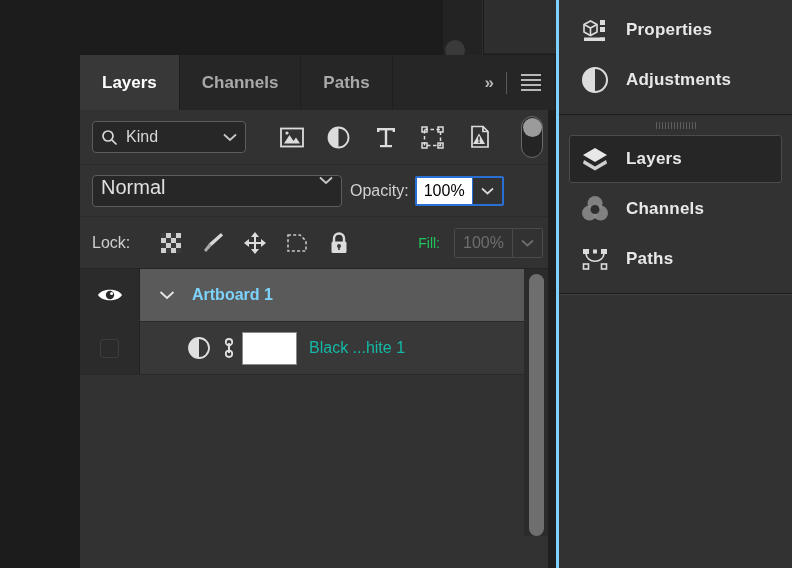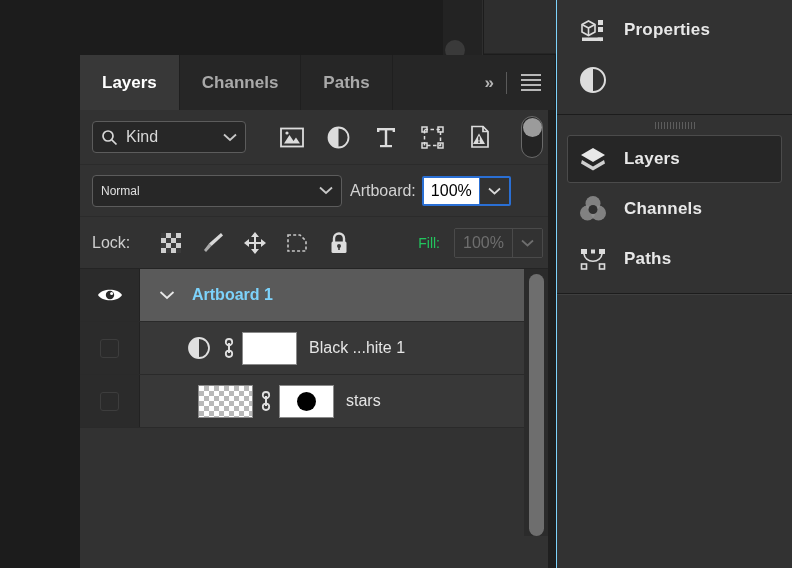--- a/index.html
+++ b/index.html
@@ -8,21 +8,21 @@
     background: #1c1c1c;
     font-family: "Liberation Sans", sans-serif;
     overflow: hidden;
   }
   #root { position: relative; width: 792px; height: 568px; }
 
   
   .dock {
     position: absolute; left: 556px; top: 0; width: 236px; height: 568px;
     background: #323232;
-    border-left: 1px solid #7dd3fc;
+    border-left: 3px solid #7dd3fc;
   }
   .dock-group { background: #323232; border-bottom: 1px solid #1c1c1c; padding: 4px 0 8px 0; }
   .dock-group.second { padding-top: 2px; }
   .dock-empty { background: #323232; height: 260px; border-top: 1px solid #3f3f3f; }
   .drag-handle {
     height: 12px; display: flex; align-items: center; justify-content: center;
     gap: 2px; margin: 2px 0 4px 0;
   }
   .drag-handle i { display: block; width: 1px; height: 7px; background: #5d5d5d; }
   .dock-item {
@@ -80,24 +80,24 @@
     position: absolute; left: 1px; top: 1px; width: 19px; height: 19px;
     border-radius: 50%; background: #9b9b9b;
   }
 
   
   .blend-row {
     display: flex; align-items: center; height: 52px; padding: 0 12px;
     background: #323232; border-bottom: 1px solid #2b2b2b;
   }
   .blend-select {
-    display: flex; align-items: center;
+    display: flex; align-items: flex-start;
     width: 250px; height: 32px; padding: 0 8px;
     background: #272727; border: 1px solid #5c5c5c; border-radius: 4px;
-    color: #e0e0e0; font-size: 12px;
+    color: #e0e0e0; font-size: 20px;
   }
   .blend-select .label { flex: 1; }
   .opacity-label { color: #d2d2d2; font-size: 16px; margin-left: 8px; margin-right: 6px; }
   .num-field {
     display: flex; align-items: stretch; height: 30px;
     border: 2px solid #2a6fd4; border-radius: 2px; overflow: hidden;
   }
   .num-field .val {
     width: 55px; background: #ffffff; color: #000000;
     font-size: 16px; display: flex; align-items: center; justify-content: center;
@@ -142,21 +142,21 @@
   }
   .eye-off {
     width: 19px; height: 19px; border: 1px solid #3d3d3d; border-radius: 3px;
   }
   .row-body {
     flex: 1; height: 100%; display: flex; align-items: center;
     background: #383838; padding-right: 8px;
   }
   .layer-row.selected .row-body { background: #5a5a5a; }
   .disc { width: 34px; display: flex; align-items: center; justify-content: center; flex: 0 0 34px; }
-  .layer-name { color: #e5e5e5; font-size: 16px; margin-left: 12px; white-space: nowrap; }
+  .layer-name { color: #14b8a6; font-size: 16px; margin-left: 12px; white-space: nowrap; }
   .layer-row.selected .layer-name { font-weight: bold; color: #7dd3fc; }
   .thumb-mask {
     width: 55px; height: 33px; background: #ffffff;
     border: 1px solid #8a8a8a; display: flex; align-items: center; justify-content: center;
   }
   .thumb-checker {
     width: 55px; height: 33px; border: 1px solid #8a8a8a;
     background-image:
       linear-gradient(45deg, #b9b9b9 25%, transparent 25%, transparent 75%, #b9b9b9 75%),
       linear-gradient(45deg, #b9b9b9 25%, #ffffff 25%, #ffffff 75%, #b9b9b9 75%);
@@ -217,20 +217,21 @@
         </span>
         <span>Properties</span>
       </div>
       <div class="dock-item">
         <span class="ico">
           <svg width="30" height="30" viewBox="0 0 30 30">
             <circle cx="15" cy="15" r="12" fill="none" stroke="#dcdcdc" stroke-width="2"></circle>
             <path d="M15 3 A12 12 0 0 0 15 27 Z" fill="#dcdcdc"></path>
           </svg>
         </span>
+        <span>Adjustments</span>
       </div>
     </div>
 
     <div class="dock-group second">
       <div class="drag-handle">
         <i></i>
           <i></i>
           <i></i>
           <i></i>
           <i></i>
@@ -373,21 +374,21 @@
 
     <div class="blend-row">
       <div class="blend-select">
         <span class="label">Normal</span>
         <span>
           <svg width="14" height="9" viewBox="0 0 14 9">
               <polyline points="1,1.5 7,7 13,1.5" fill="none" stroke="#c8c8c8" stroke-width="1.8"></polyline>
             </svg>
         </span>
       </div>
-      <span class="opacity-label">Artboard:</span>
+      <span class="opacity-label">Opacity:</span>
       <div class="num-field">
         <span class="val">100%</span>
         <span class="stepper">
           <svg width="13" height="8" viewBox="0 0 13 8">
               <polyline points="1,1.5 6.5,6.5 12,1.5" fill="none" stroke="#d8d8d8" stroke-width="1.7"></polyline>
             </svg>
         </span>
       </div>
     </div>
 
@@ -484,40 +485,20 @@
               <path d="M8 15.6 a3.2 3.2 0 1 1 0 6.4 a3.2 3.2 0 1 1 0 -6.4" fill="none" stroke="#e0e0e0" stroke-width="1.8"></path>
               <rect x="7" y="8" width="2" height="10" fill="#e0e0e0"></rect>
             </svg>
           </span>
           <span class="thumb-mask"></span>
           <span class="layer-name">Black ...hite 1</span>
         </div>
       </div>
 
 
-      <div class="layer-row">
-        <div class="eye-cell">
-          <span class="eye-off"></span>
-        </div>
-        <div class="row-body">
-          <span class="indent-3"></span>
-          <span class="thumb-checker"></span>
-          <span class="link-ico">
-            <svg width="16" height="26" viewBox="0 0 16 26">
-              <path d="M8 4 a3.2 3.2 0 1 1 0 6.4 a3.2 3.2 0 1 1 0 -6.4" fill="none" stroke="#e0e0e0" stroke-width="1.8"></path>
-              <path d="M8 15.6 a3.2 3.2 0 1 1 0 6.4 a3.2 3.2 0 1 1 0 -6.4" fill="none" stroke="#e0e0e0" stroke-width="1.8"></path>
-              <rect x="7" y="8" width="2" height="10" fill="#e0e0e0"></rect>
-            </svg>
-          </span>
-          <span class="thumb-mask">
-            <span class="mask-dot"></span>
-          </span>
-          <span class="layer-name">stars</span>
-        </div>
-      </div>
 
 
       <div class="scrollbar-track"></div>
       <div class="scrollbar-thumb"></div>
     </div>
 
     <div class="panel-right-edge"></div>
   </div>
 
 </div>

